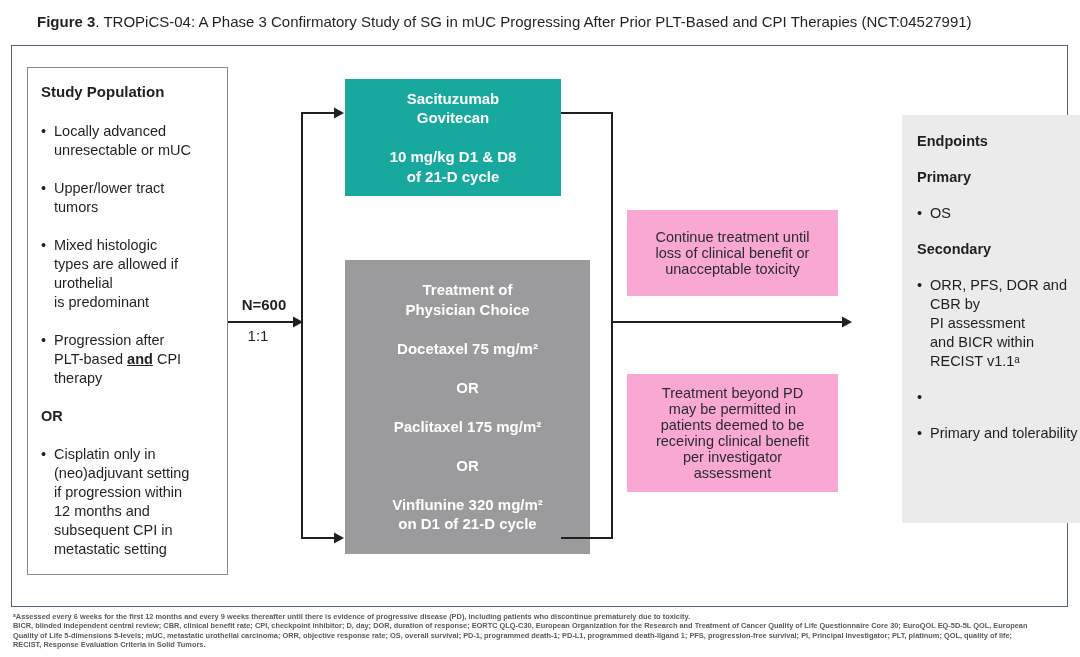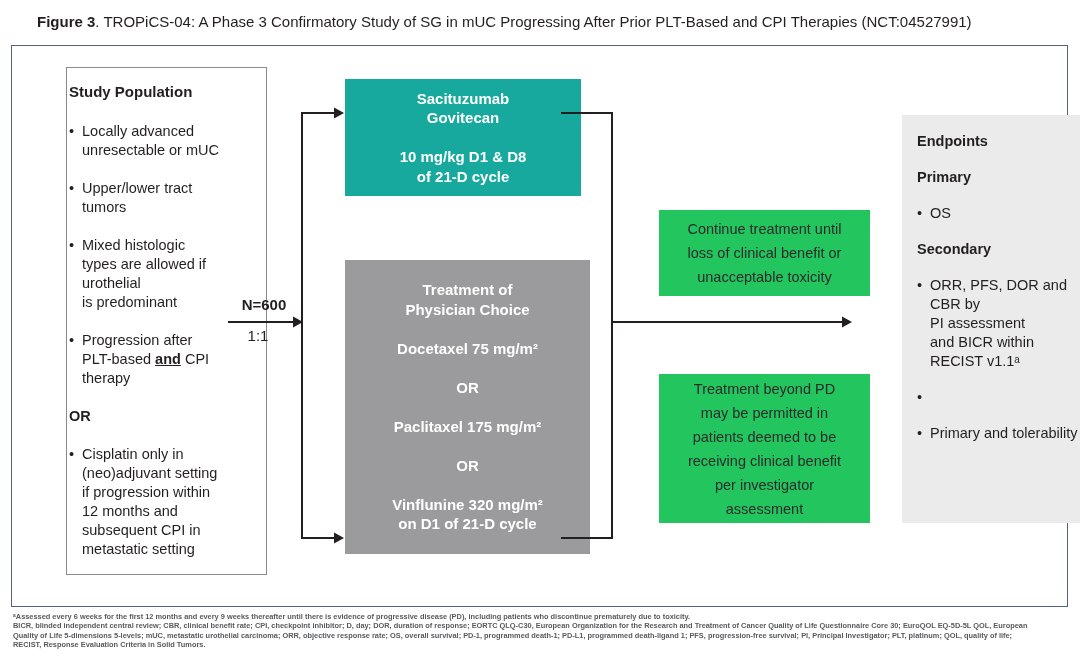--- a/index.html
+++ b/index.html
@@ -6,38 +6,38 @@
   body{
     width:1080px;height:657px;position:relative;background:#ffffff;
     font-family:"Liberation Sans", sans-serif;color:#231f20;overflow:hidden;
   }
   .abs{position:absolute;box-sizing:border-box;}
   .preline{white-space:pre-line;}
   #title{left:13px;top:12px;font-size:15px;line-height:19px;margin-left:24px;}
   #title .fig-label{font-weight:bold;}
   #frame{left:11px;top:45px;width:1057px;height:562px;border:1.5px solid #53637d;background:#ffffff;}
   
-  #study-box{left:27px;top:67px;width:201px;height:508px;border:1px solid #8a8a8a;background:#ffffff;padding:14px 11px 10px 2px;font-size:14.5px;line-height:19px;margin-left:39px;}
+  #study-box{left:27px;top:67px;width:201px;height:508px;border:1px solid #8a8a8a;background:#ffffff;padding:14px 11px 10px 13px;font-size:14.5px;line-height:19px;}
   #study-box .heading{font-weight:bold;font-size:15px;margin-bottom:21px;}
   .bullet{display:flex;margin-bottom:19px;}
   .bullet .dot{width:13px;flex:none;}
   .bullet .txt{white-space:pre-line;}
   .or-line{font-weight:bold;margin-bottom:19px;}
   .bold-u{font-weight:bold;text-decoration:underline;}
   
   #n-label{left:232px;top:296px;width:64px;text-align:center;font-weight:bold;font-size:15px;}
   #ratio-label{left:226px;top:327px;width:64px;text-align:center;font-weight:normal;font-size:15px;}
   
   .arm{display:flex;align-items:center;justify-content:center;text-align:center;color:#ffffff;font-weight:bold;font-size:15px;line-height:19.5px;}
-  #sg-box{left:345px;top:79px;width:236px;height:117px;background:#18a99e;}
+  #sg-box{left:345px;top:79px;width:216px;height:117px;background:#18a99e;}
   #tpc-box{left:345px;top:260px;width:245px;height:294px;background:#9b9b9d;}
   
-  .note{display:flex;align-items:center;justify-content:center;text-align:center;background:#22c55e;color:#2b2b2b;font-size:14.5px;line-height:24px;margin-left:32px;}
+  .note{display:flex;align-items:center;justify-content:center;text-align:center;background:#f9a8d4;color:#2b2b2b;font-size:14.5px;line-height:16px;}
   #note-continue{left:627px;top:210px;width:211px;height:86px;}
-  #note-beyond{left:627px;top:374px;width:211px;height:149px;}
+  #note-beyond{left:627px;top:374px;width:211px;height:118px;}
   
   #endpoints-box{left:902px;top:115px;width:193px;height:408px;background:#ebebeb;padding:17px 12px 10px 15px;font-size:14.5px;line-height:19px;}
   #endpoints-box .heading{font-weight:bold;margin-bottom:17px;}
   #endpoints-box .bullet{margin-bottom:17px;}
   #endpoints-box .bullet.last{margin-bottom:0;}
   
   #footnotes{left:13px;top:612px;width:1058px;font-size:7.4px;line-height:9.4px;color:#595a5c;font-weight:bold;}
   
   #arrows{left:0;top:0;width:1080px;height:657px;pointer-events:none;}
   #arrows line{stroke:#231f20;stroke-width:2;}

